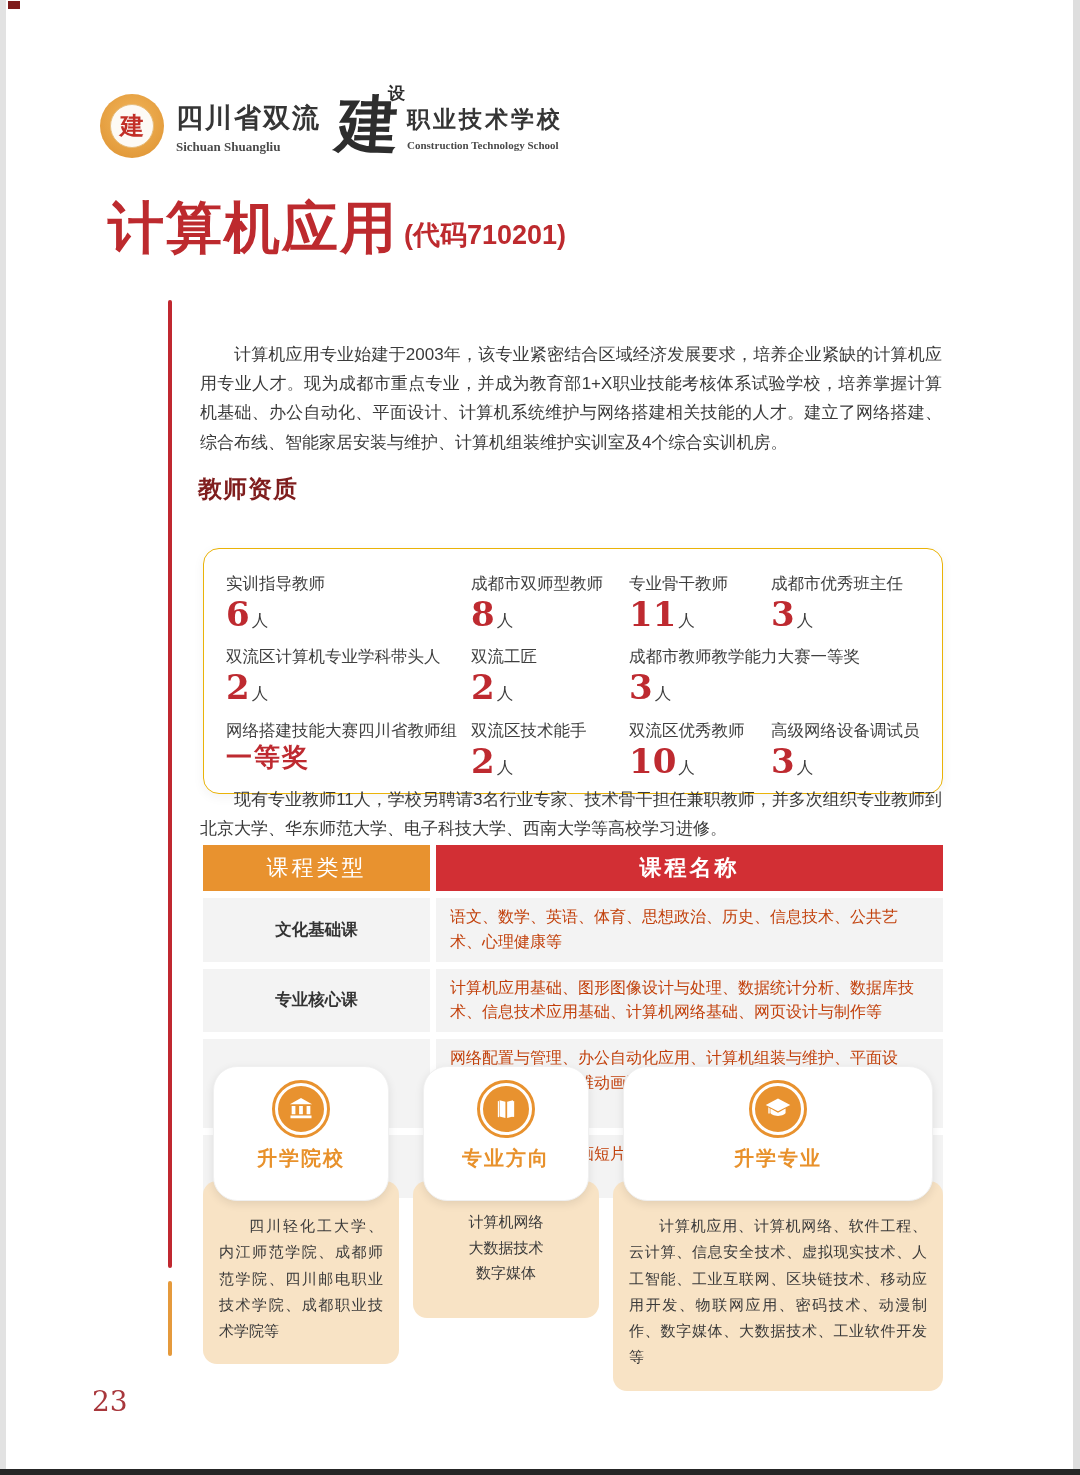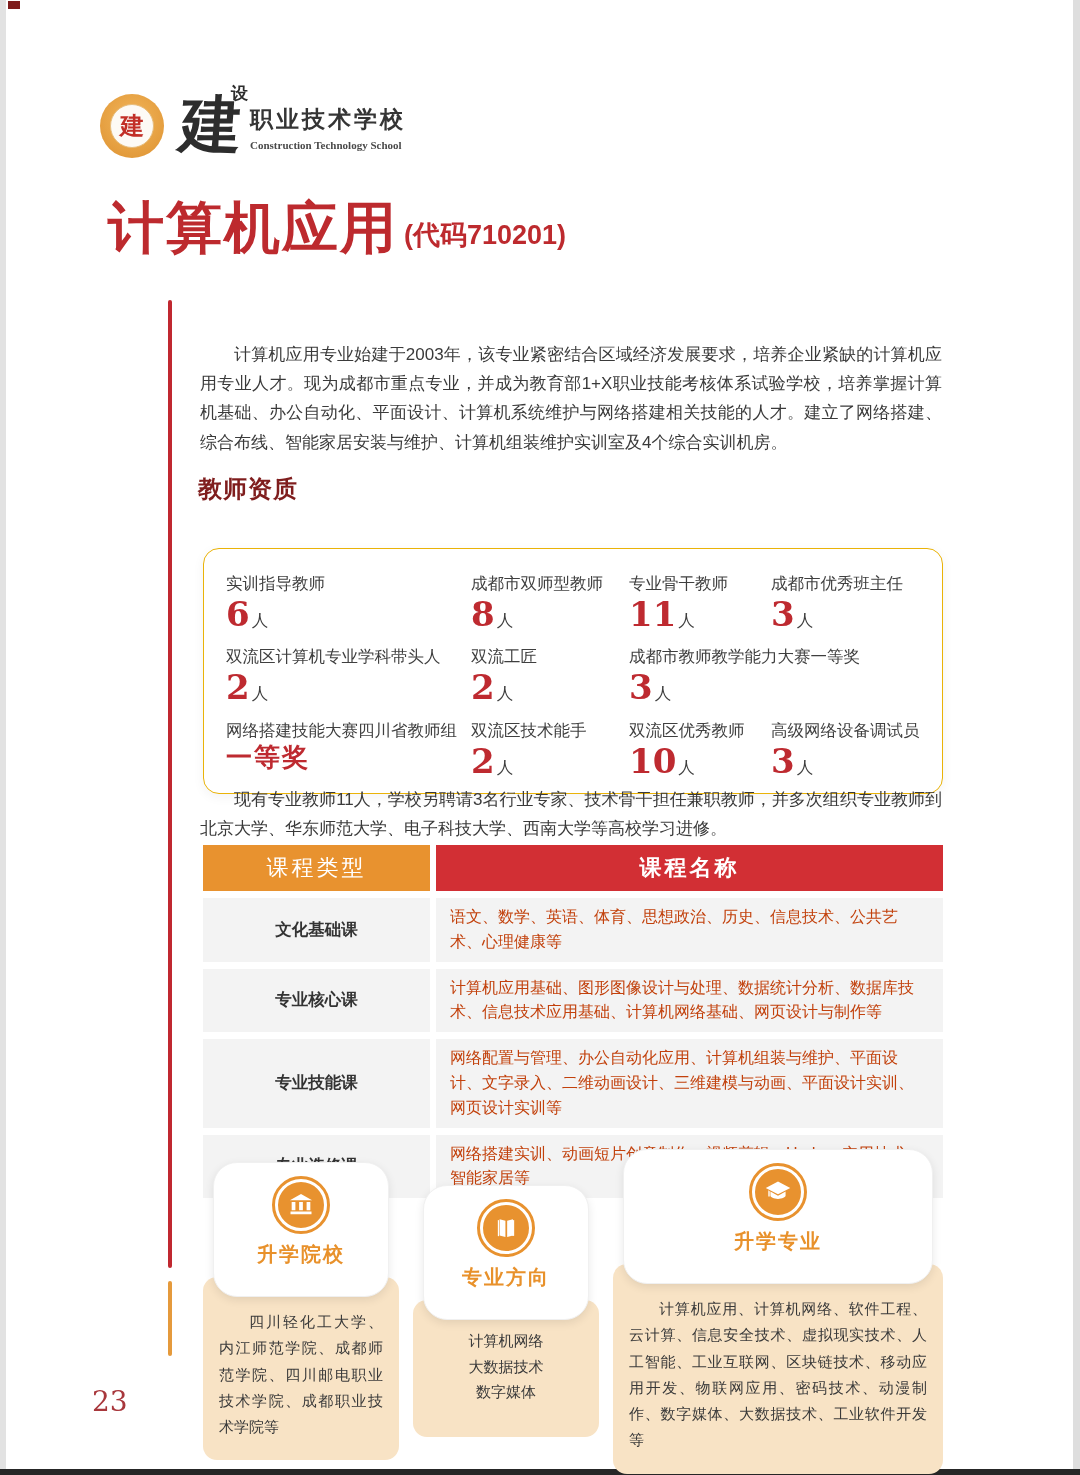--- a/index.html
+++ b/index.html
@@ -72,21 +72,21 @@
           letter-spacing:3px; display:flex; align-items:center; justify-content:center; }
   .ct-h-name { flex:1; background:#d22f34; color:#fff; font-size:22px; font-weight:bold;
           letter-spacing:3px; display:flex; align-items:center; justify-content:center; }
   .ct-row { display:flex; gap:6px; margin-top:7px; }
   .ct-type { width:227px; background:#f3f3f3; display:flex; align-items:center; justify-content:center;
           font-size:16.5px; font-weight:bold; color:#333; }
   .ct-name { flex:1; background:#f3f3f3; padding:7px 14px; font-size:16px; line-height:1.55;
           color:#c2410c; display:flex; align-items:center; }
 
   
-  .cards-row { position:absolute; left:203px; top:1149px; width:740px; display:flex; gap:14px; align-items:center; }
+  .cards-row { position:absolute; left:203px; top:1066px; width:740px; display:flex; gap:14px; align-items:flex-start; }
   .pathway-card { display:flex; flex-direction:column; }
   .pathway-card.c1 { width:196px; } .pathway-card.c2 { width:186px; } .pathway-card.c3 { flex:1; }
   .card-head { margin:0 10px; background:#fff; border:1px solid #f0f0f0; border-radius:24px;
           box-shadow:0 3px 10px rgba(0,0,0,0.09); padding:14px 0 28px;
           display:flex; flex-direction:column; align-items:center; position:relative; z-index:1; }
   .icon-circle { width:52px; height:52px; border-radius:50%; background:#e8922f;
           border:3px solid #fff; outline:3px solid #e8922f;
           display:flex; align-items:center; justify-content:center; margin-top:2px; }
   .icon-circle svg { width:28px; height:28px; fill:#fff; }
   .card-title { margin-top:10px; font-size:20px; font-weight:bold; color:#e8912b; letter-spacing:2px; }
@@ -107,20 +107,24 @@
   <div class="edge-right"></div>
   <div class="edge-bottom"></div>
   <div class="corner-artifact"></div>
 
   <div class="school-header">
     <div class="seal">
       <div class="seal-inner">
         <span class="seal-glyph">建</span>
       </div>
     </div>
+    <div class="name-block">
+      <div class="name-cn-left">四川省双流</div>
+      <div class="name-en-left">Sichuan Shuangliu</div>
+    </div>
     <div class="calligraphy">
       <span class="calli-main">建</span>
       <span class="calli-small">设</span>
     </div>
     <div class="name-block-right">
       <div class="name-cn-right">职业技术学校</div>
       <div class="name-en-right">Construction Technology School</div>
     </div>
   </div>
 

